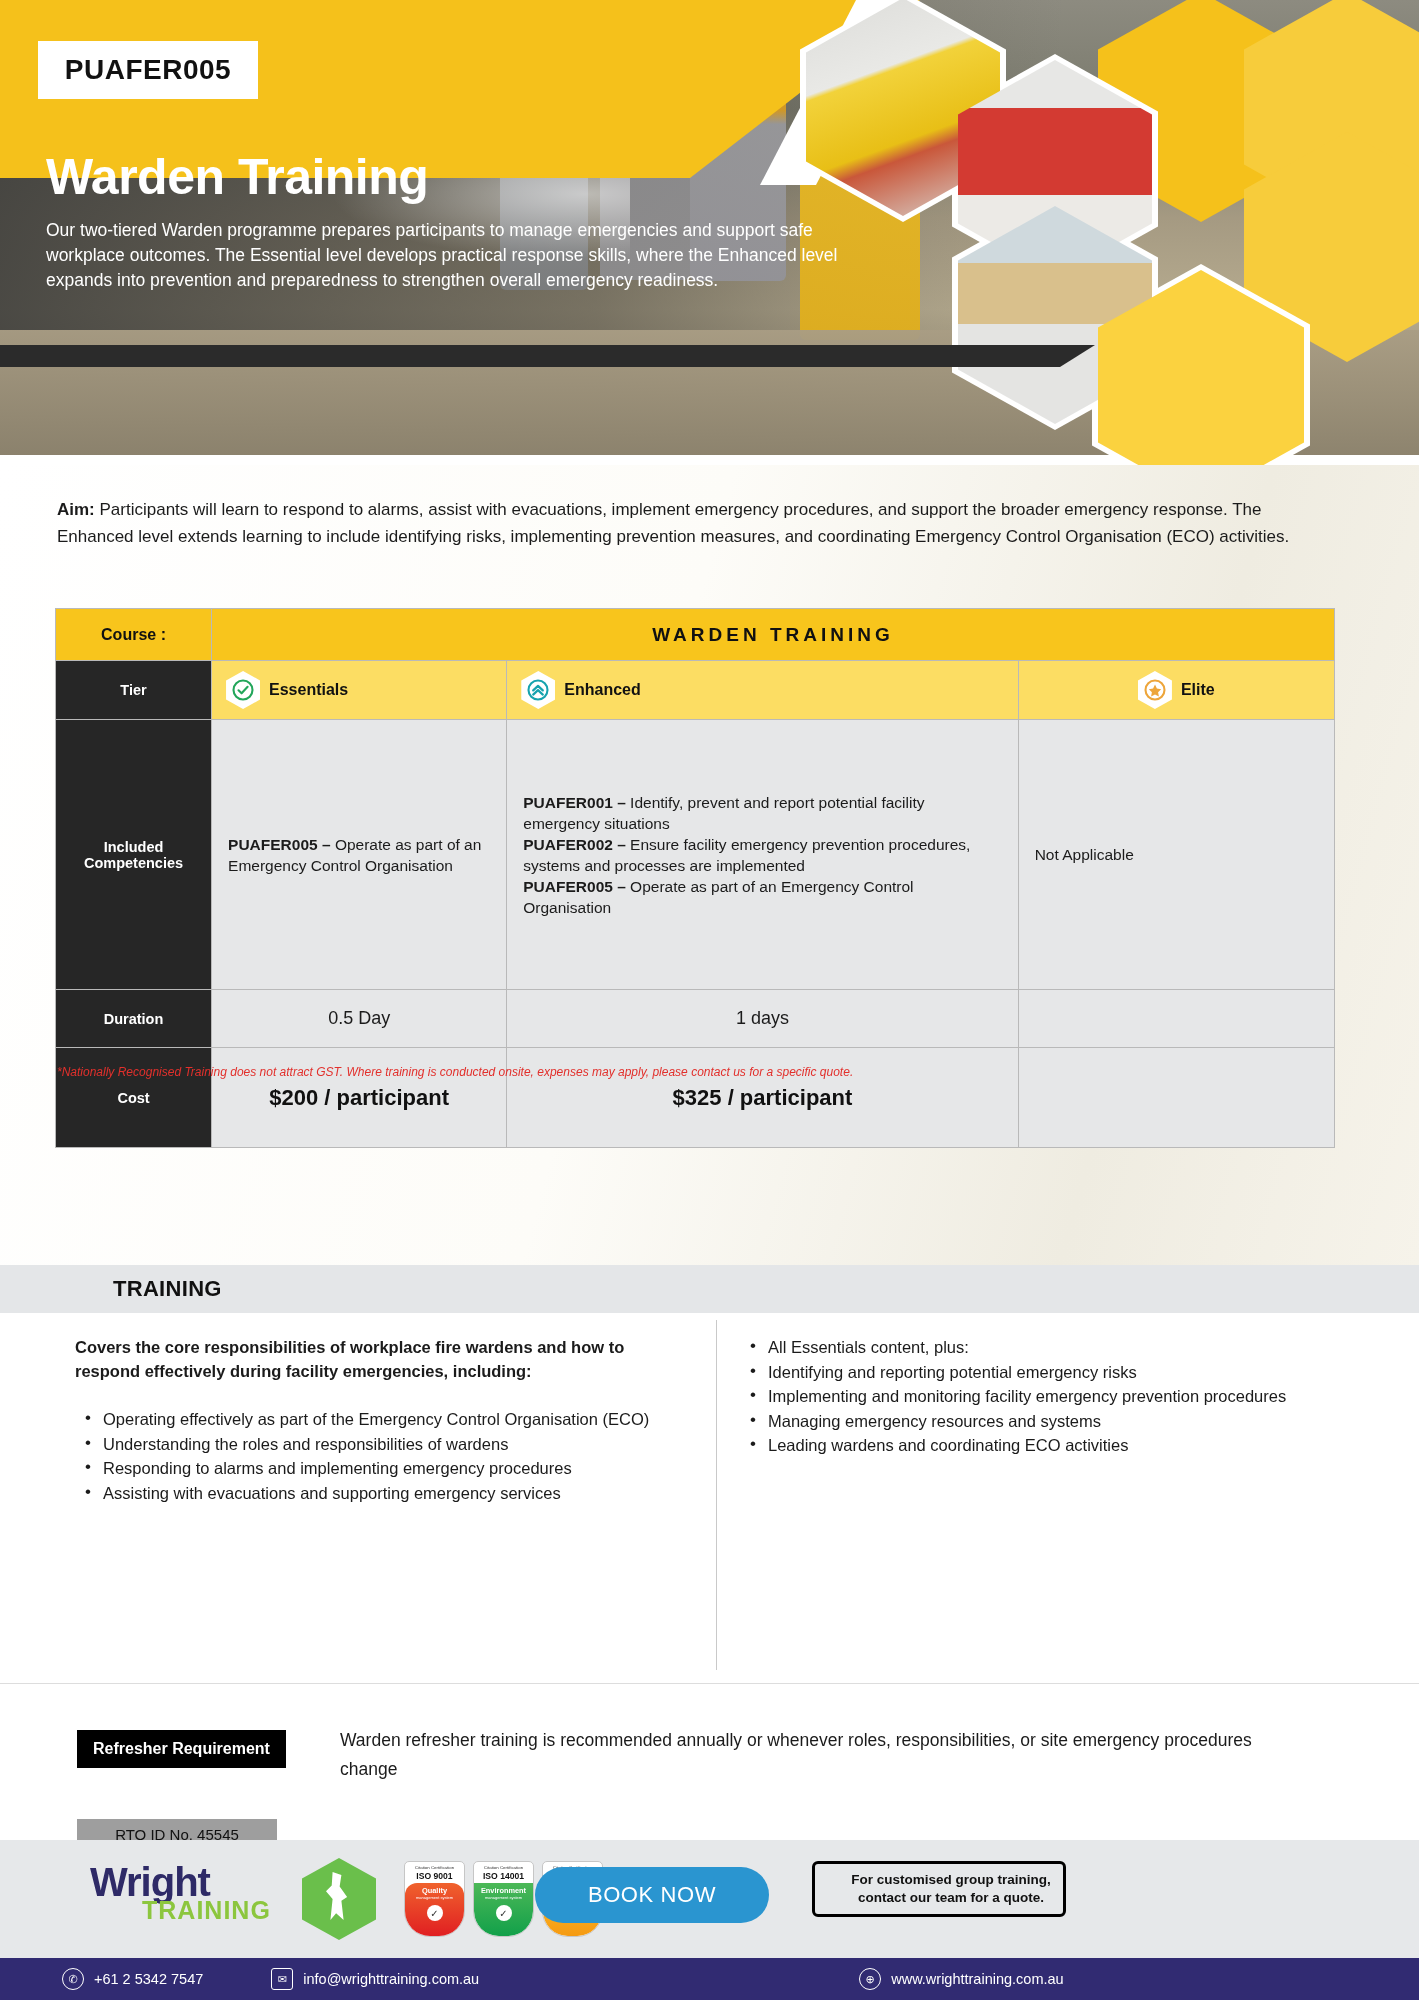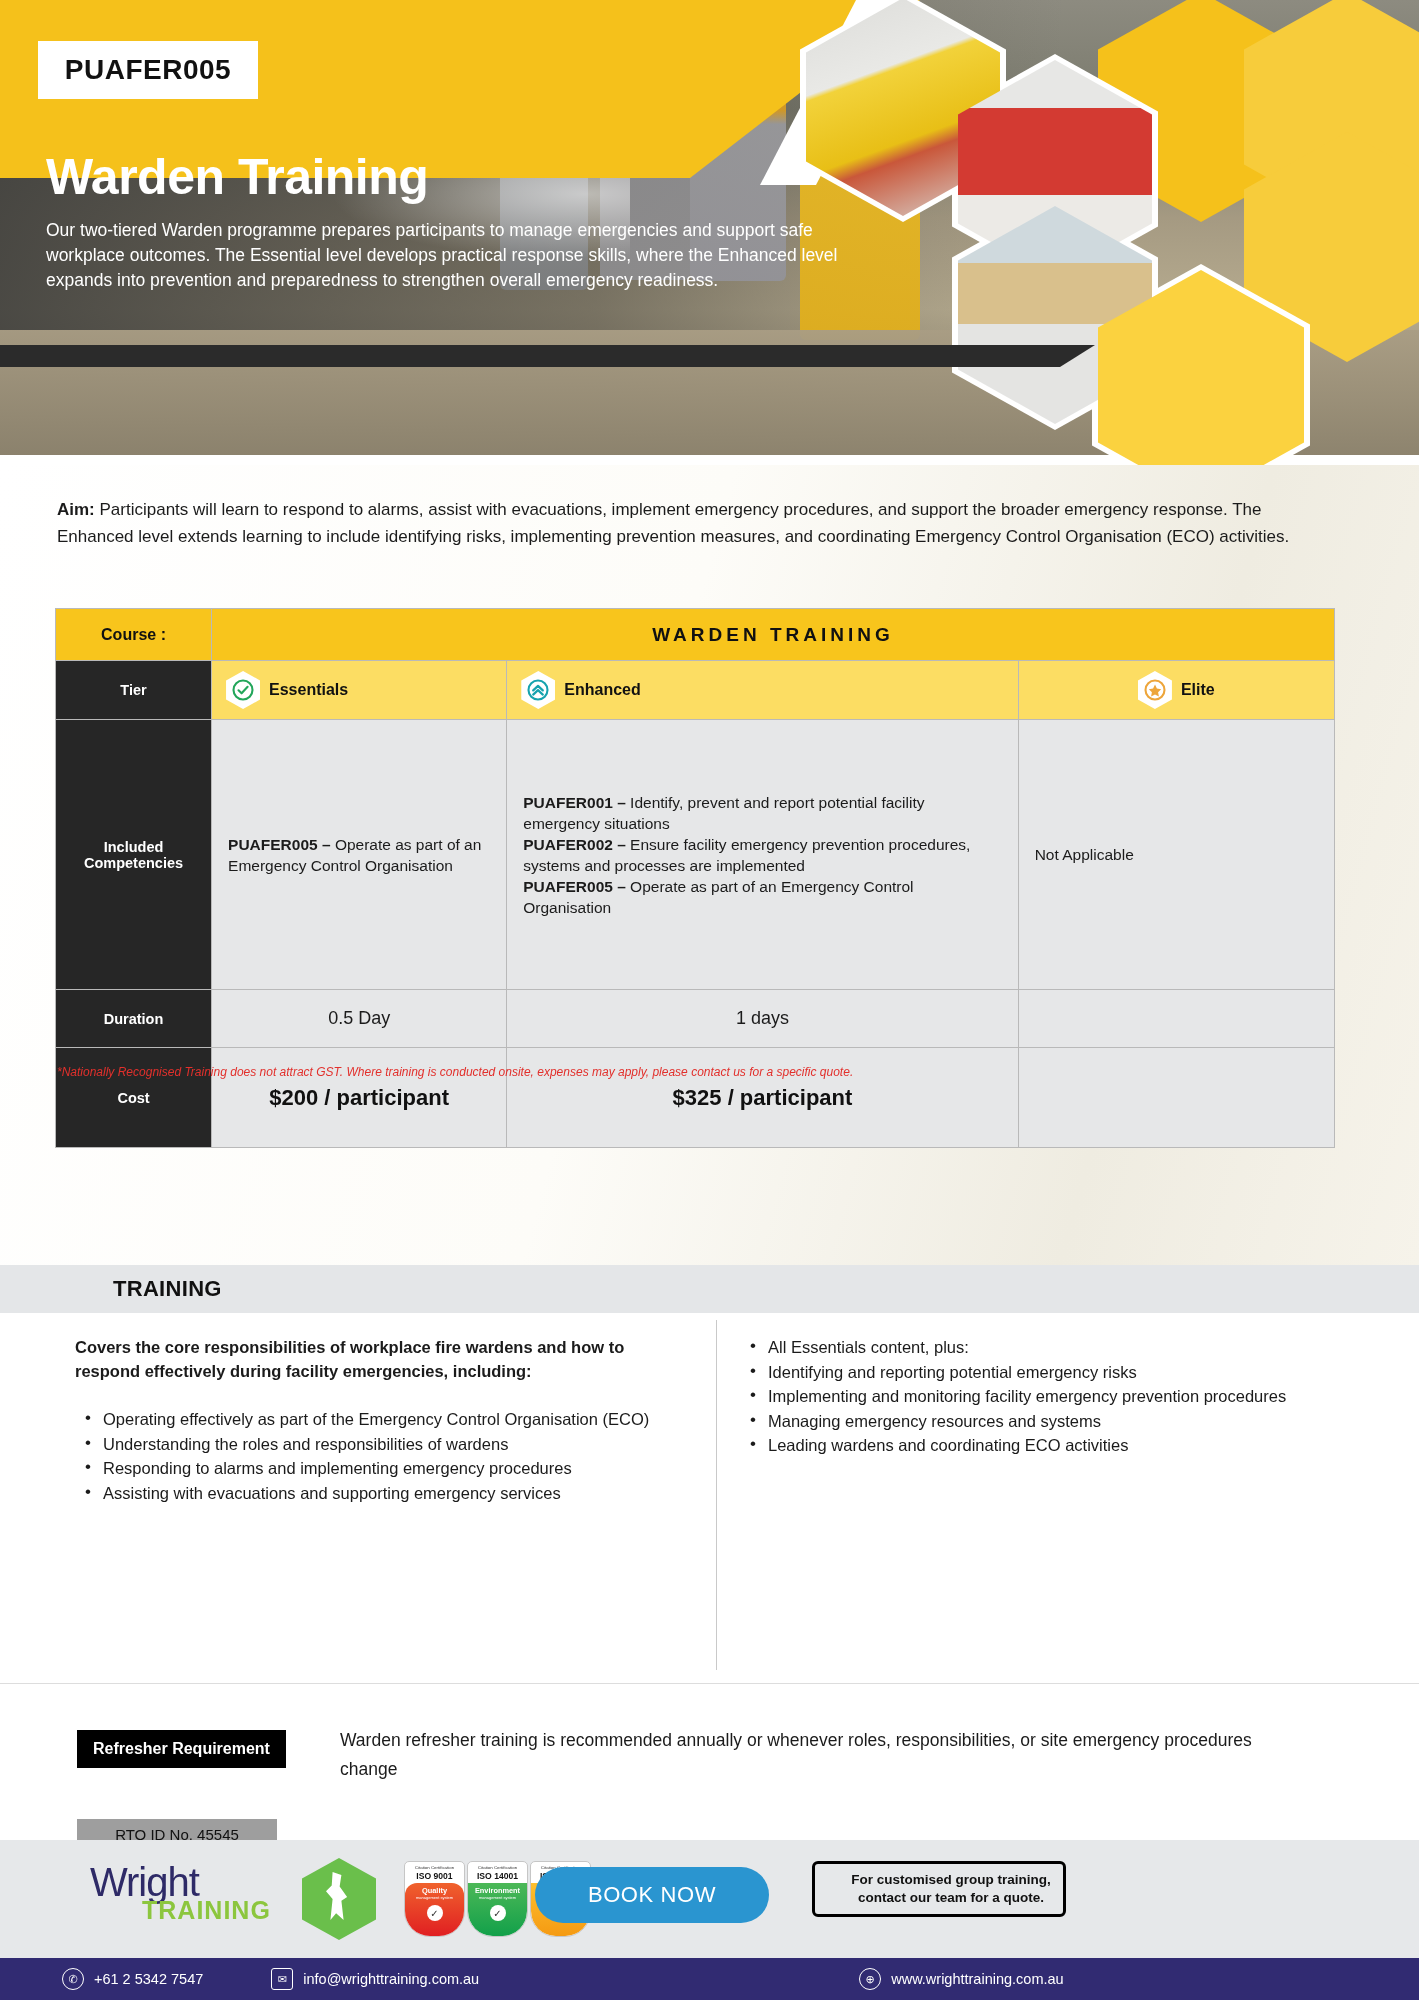--- a/index.html
+++ b/index.html
@@ -142,28 +142,28 @@
   }
   .refresh-txt { position:absolute; left:340px; top:42px; width:960px; font-size:17.5px; line-height:29px; color:#1b1b1b; }
   .rto {
     position:absolute; left:77px; top:135px; width:200px; height:30px; background:#9e9e9e;
     display:flex; align-items:center; justify-content:center; font-size:15px; color:#111;
   }
 
   
   .footer { position:absolute; top:1840px; left:0; width:1419px; height:118px; background:#e6e8ea; }
   .logo { position:absolute; left:90px; top:22px; }
-  .logo-w { font-size:40px; font-weight:400; color:#2e2a67; letter-spacing:-1px; line-height:40px; }
+  .logo-w { font-size:40px; font-weight:700; color:#2e2a67; letter-spacing:-1px; line-height:40px; }
   .logo-t { font-size:25px; font-weight:800; color:#8cc63e; letter-spacing:1px; margin-left:52px; margin-top:-6px; }
   .logo-hex { position:absolute; left:212px; top:-4px; width:74px; height:82px; background:#6abf4b;
               clip-path: polygon(50% 0%, 100% 25%, 100% 75%, 50% 100%, 0% 75%, 0% 25%); }
   .logo-hex .climber { position:absolute; left:24px; top:14px; width:22px; height:48px; background:#fff;
               clip-path: polygon(30% 0,70% 6%,62% 30%,96% 52%,70% 60%,80% 100%,46% 86%,20% 100%,30% 56%,0 40%,26% 28%); }
 
-  .iso-wrap { position:absolute; left:404px; top:21px; display:flex; gap:2px; }
+  .iso-wrap { position:absolute; left:404px; top:21px; display:flex; gap:8px; }
   .iso { width:61px; height:76px; background:#fff; border:1px solid #c6c6c6; border-radius:5px 5px 26px 26px;
          display:flex; flex-direction:column; align-items:center; overflow:hidden; }
   .iso .cc { font-size:4.4px; color:#333; margin-top:3px; }
   .iso .nm { font-size:8.6px; font-weight:800; color:#111; margin:1px 0 2px; }
   .iso .band { width:100%; flex:1; display:flex; flex-direction:column; align-items:center; justify-content:flex-start;
                padding-top:3px; border-radius:0 0 24px 24px; }
   .iso .band .t1 { font-size:7.4px; color:#fff; font-weight:700; }
   .iso .band .t2 { font-size:4px; color:#fff; }
   .iso .tick { width:16px; height:16px; border-radius:50%; background:#fff; color:#333;
                display:flex; align-items:center; justify-content:center; font-size:10px; margin-top:5px; }

